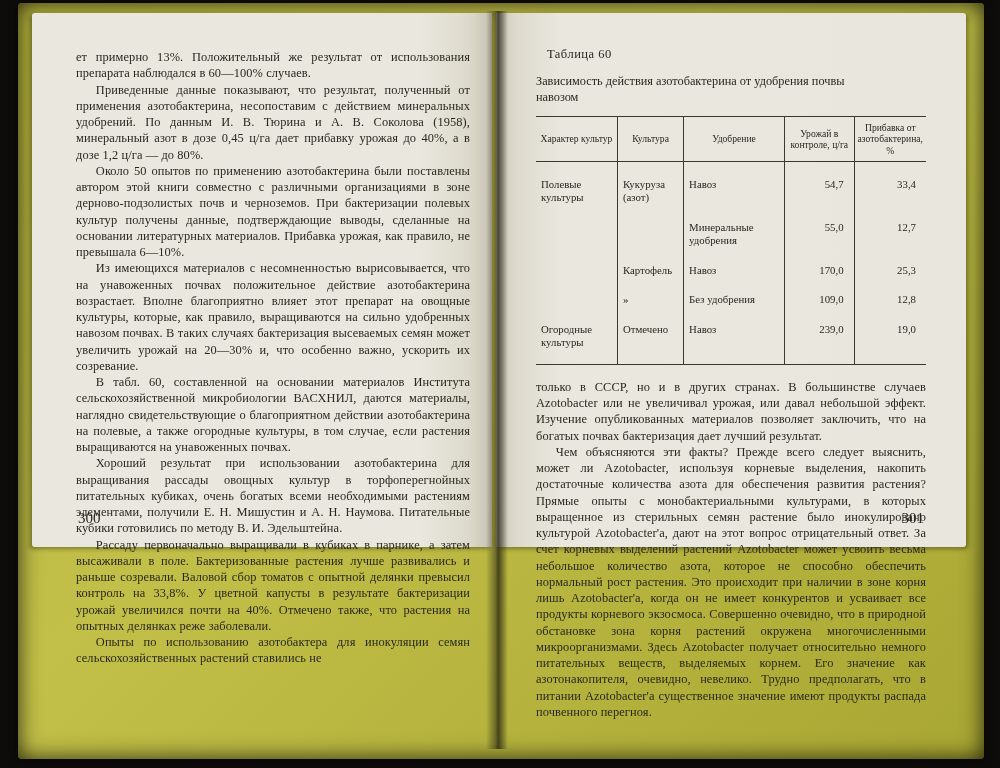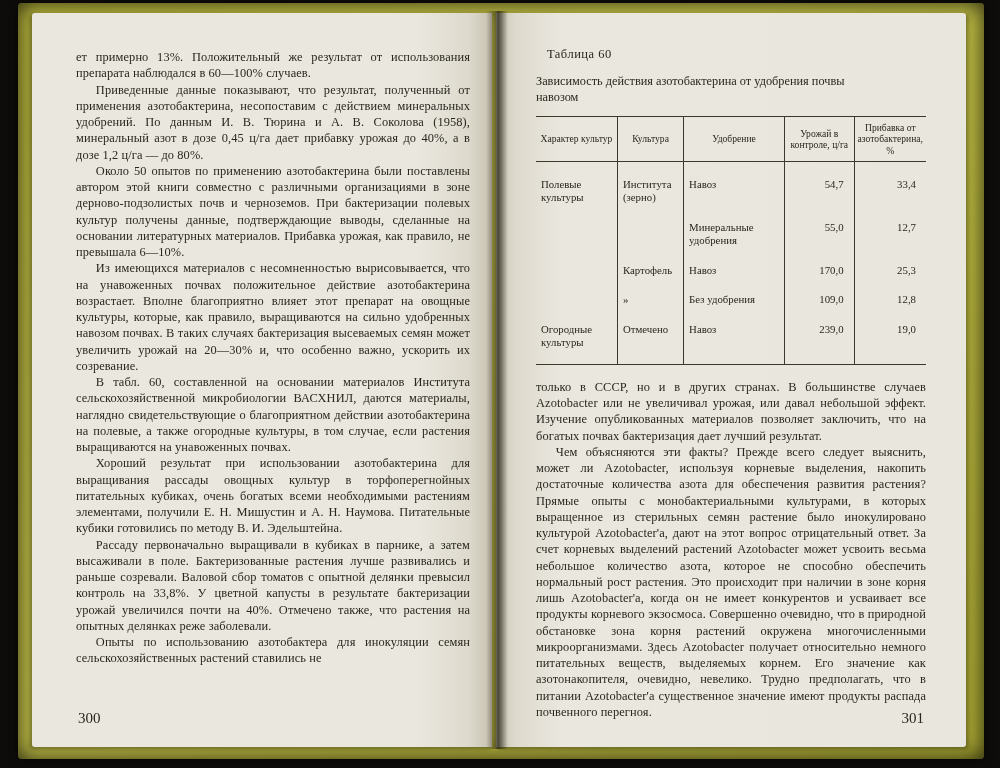--- a/index.html
+++ b/index.html
@@ -17,21 +17,21 @@
     top: 3px;
     width: 966px;
     height: 756px;
     background: linear-gradient(135deg, #b6b43c 0%, #c2c048 40%, #a9a733 100%);
     border-radius: 4px;
     box-shadow: 0 0 22px rgba(0,0,0,0.8) inset, 0 0 10px rgba(0,0,0,0.6);
   }
   .page {
     position: absolute;
     top: 10px;
-    height: 734px;
+    height: 534px;
     box-sizing: border-box;
     color: #2a2720;
   }
   .page-left {
     left: 14px;
     width: 460px;
     background: linear-gradient(to right, #eae7df 0%, #eae7df 84%, #ddd9cc 95%, #c6c1b0 100%);
     border-radius: 3px 0 0 3px;
     padding: 36px 22px 26px 44px;
     box-shadow: -2px 2px 4px rgba(0,0,0,0.35);
@@ -157,21 +157,21 @@
           <th>Характер культур</th>
           <th>Культура</th>
           <th>Удобрение</th>
           <th>Урожай в контроле, ц/га</th>
           <th>Прибавка от азотобактерина, %</th>
         </tr>
       </thead>
       <tbody>
         <tr>
           <td>Полевые культуры</td>
-          <td>Института (зерно)</td>
+          <td>Кукуруза (азот)</td>
           <td>Навоз</td>
           <td class="num">54,7</td>
           <td class="num">33,4</td>
         </tr>
         <tr>
           <td></td>
           <td></td>
           <td>Минеральные удобрения</td>
           <td class="num">55,0</td>
           <td class="num">12,7</td>

